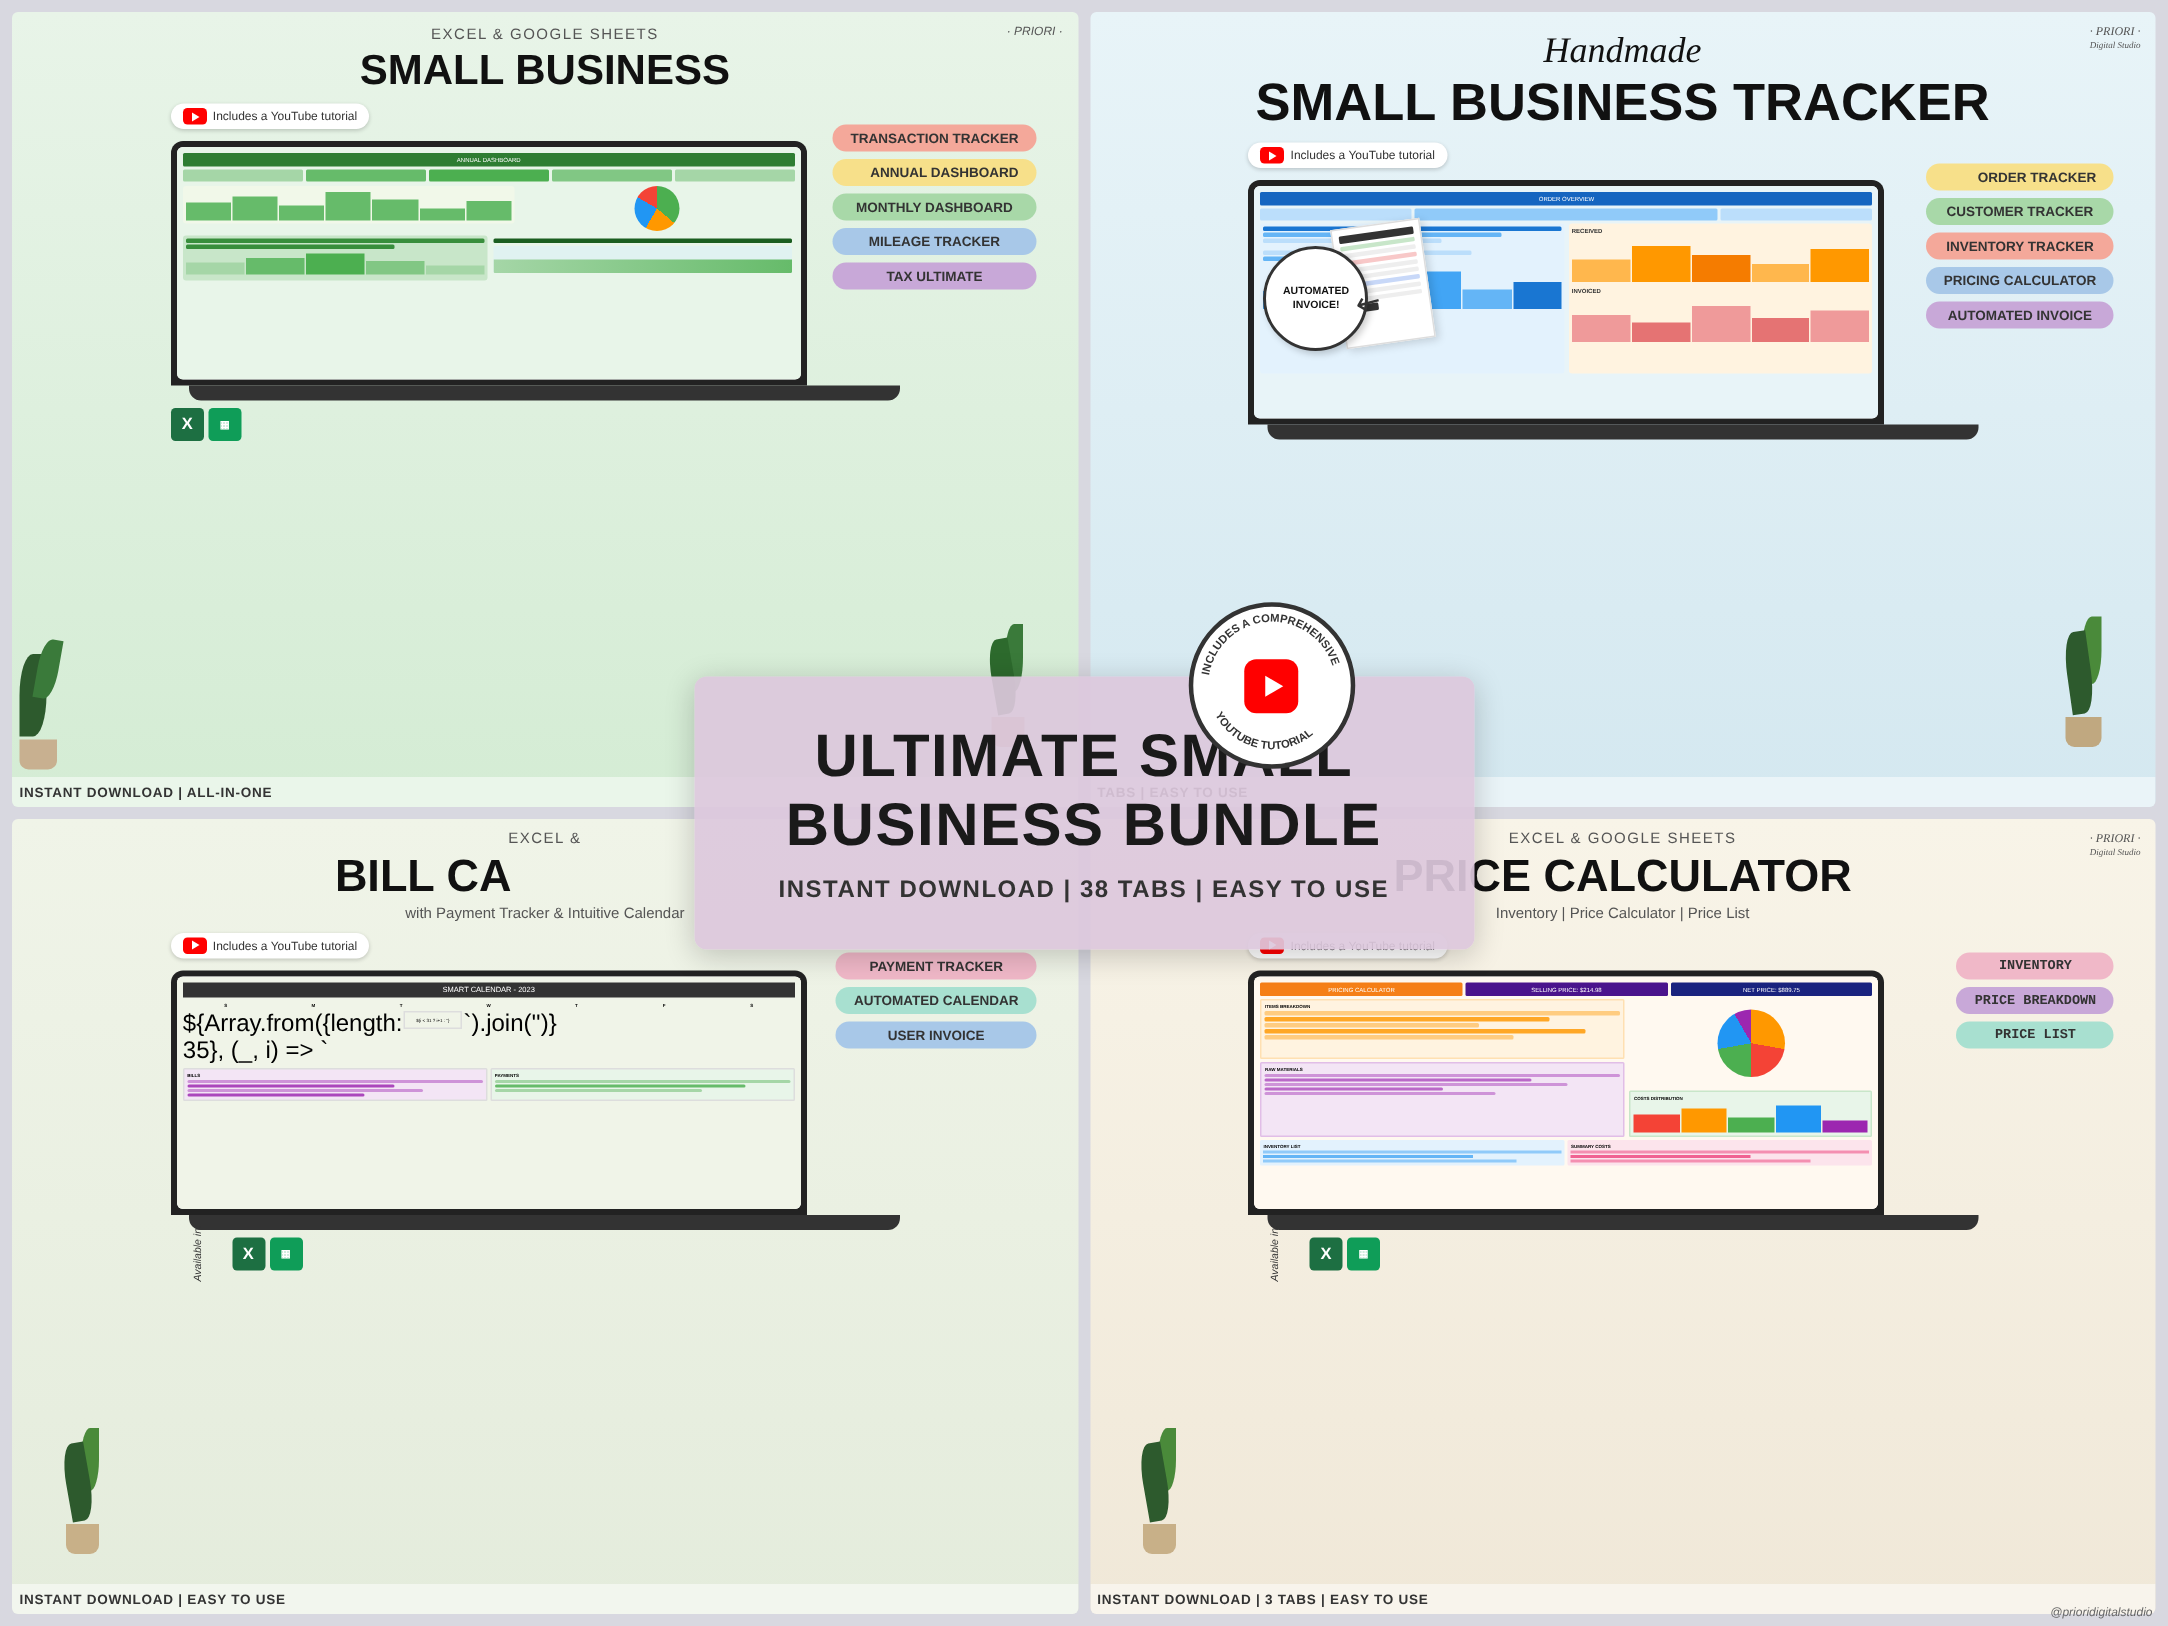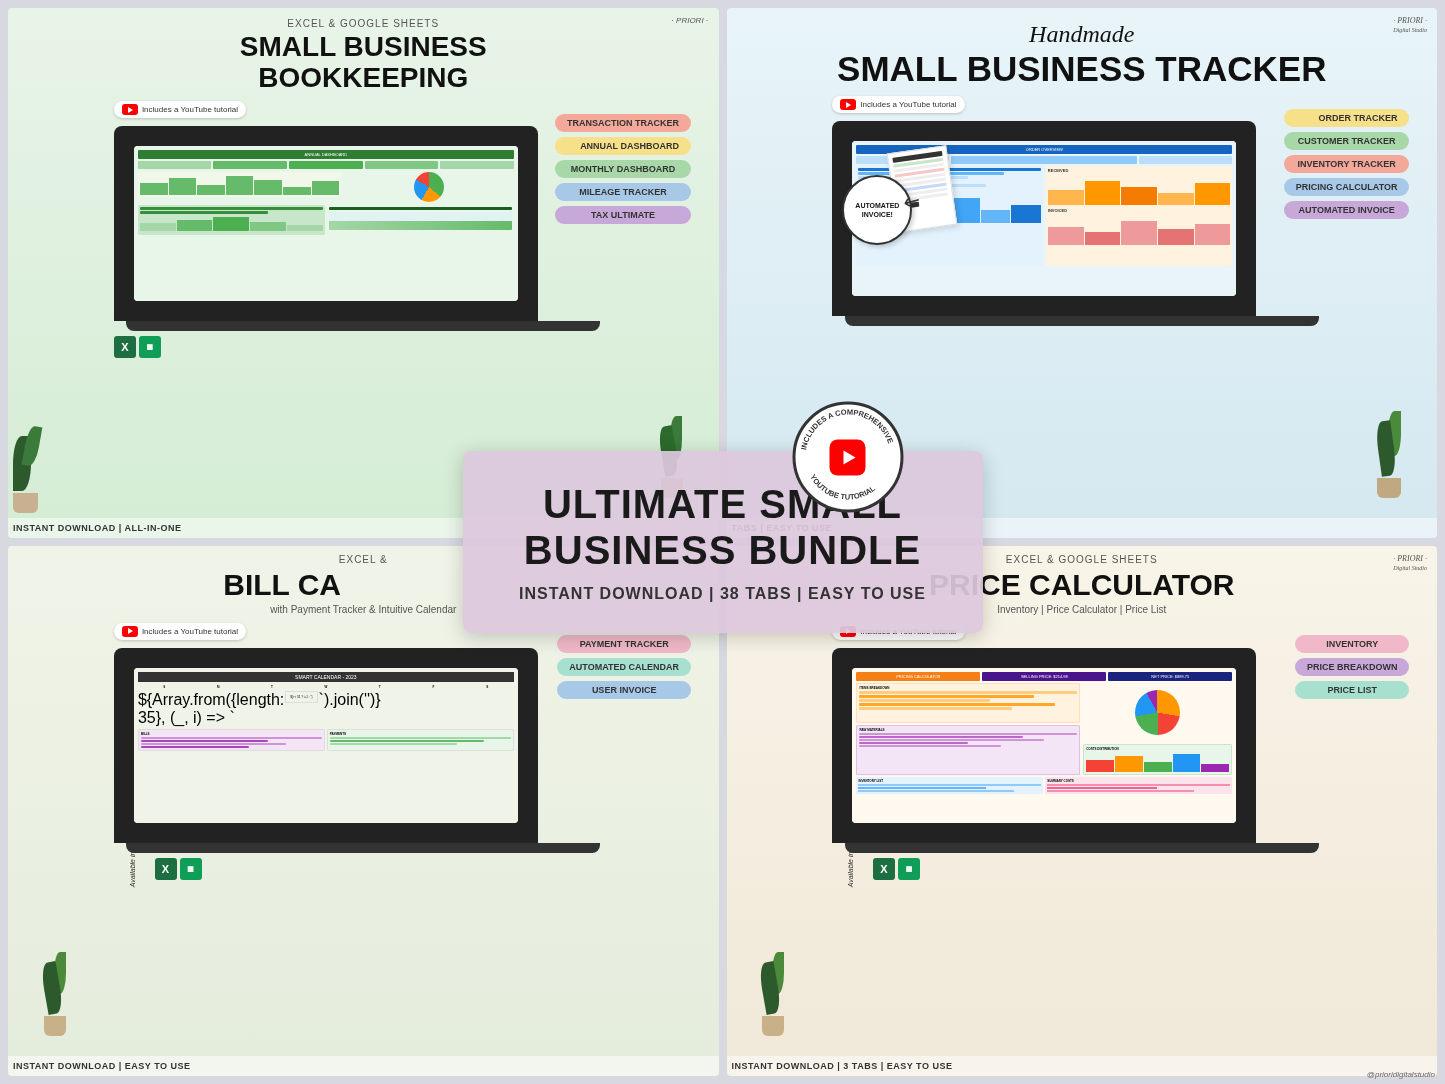--- a/index.html
+++ b/index.html
@@ -77,21 +77,21 @@
       font-style: italic;
       font-weight: 400;
       font-size: 22px;
       text-transform: none;
     }
 
     .laptop {
       width: 85%;
       background: #222;
       border-radius: 8px 8px 0 0;
-      padding: 20px;
+      padding: 4px;
       position: relative;
       margin-top: 5px;
     }
 
     .screen {
       background: #fff;
       border-radius: 4px;
       overflow: hidden;
       position: relative;
     }
@@ -377,21 +377,21 @@
 </head>
 <body>
 
 <div class="grid">
 
   <div class="quadrant q1">
     <div class="priori-logo">· PRIORI ·</div>
     <div class="quadrant-header">
       <div class="sub-title">Excel &amp; Google Sheets</div>
       <div class="main-title" style="font-size:28px;">
-        <span>Small Business</span><br><span>Bookkeeping</span>
+        <span>Small Business</span><br>
       </div>
     </div>
 
     <div style="width:90%; position:relative; flex:1; display:flex; align-items:flex-start; justify-content:center;">
 
       <div class="pills-container" style="right:-8px; top:15px;">
         <div class="pill pill-salmon">TRANSACTION TRACKER</div>
         <div class="pill pill-yellow">ANNUAL DASHBOARD</div>
         <div class="pill pill-green">MONTHLY DASHBOARD</div>
         <div class="pill pill-blue">MILEAGE TRACKER</div>
@@ -692,21 +692,21 @@
     <div class="priori-logo" style="font-family:Georgia, serif; font-style:italic;">· PRIORI ·<br><span style="font-size:6px;">Digital Studio</span></div>
 
     <div class="quadrant-header" style="padding-top:8px;">
       <div class="sub-title">EXCEL &amp; GOOGLE SHEETS</div>
       <div class="main-title" style="font-size:30px;">PRICE CA<span>LCULATOR</span></div>
       <div style="font-size:10px; color:#555; margin-top:3px;">Inventory | Price Calculator | Price List</div>
     </div>
 
     <div style="width:90%; position:relative; flex:1; display:flex; align-items:flex-start; justify-content:center;">
 
-      <div class="pills-container" style="right:-8px; top:15px;">
+      <div class="pills-container" style="right:-8px; top:15px;font-family:Liberation Mono, monospace;">
         <div class="pill pill-pink">INVENTORY</div>
         <div class="pill pill-lavender">PRICE BREAKDOWN</div>
         <div class="pill pill-mint">PRICE LIST</div>
       </div>
 
       <div style="width:78%;">
         
         <div class="yt-badge" style="position:relative; left:0; top:0; display:inline-flex; margin-bottom:3px;">
           <div class="yt-icon">
               <div class="yt-play"></div>

